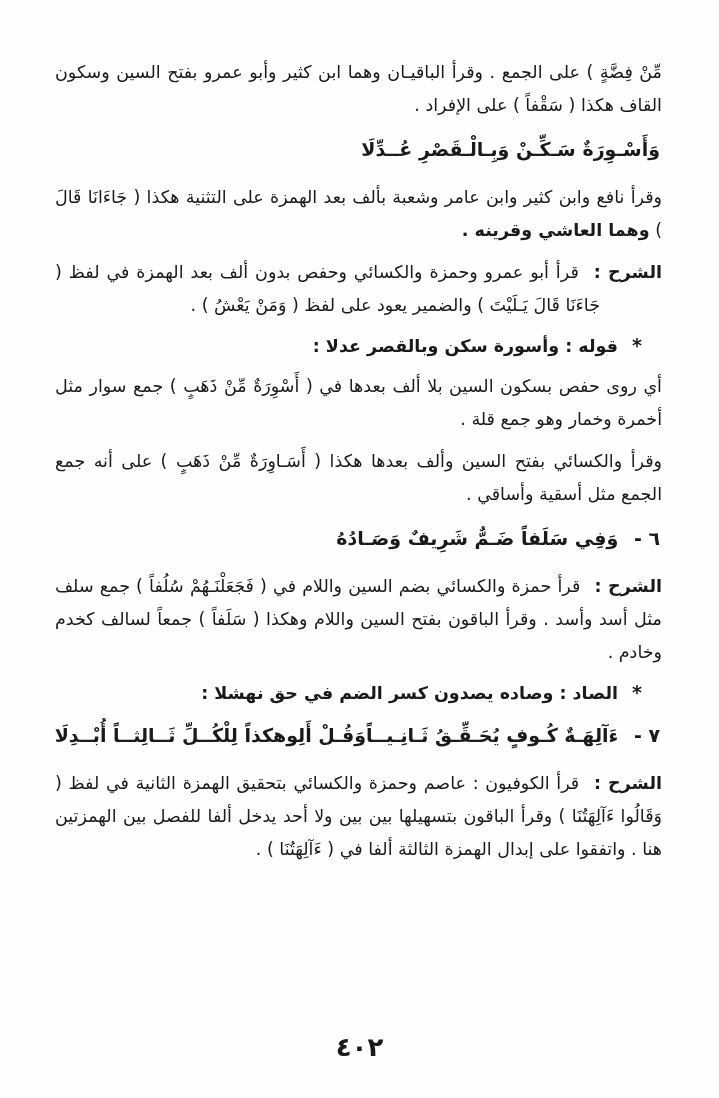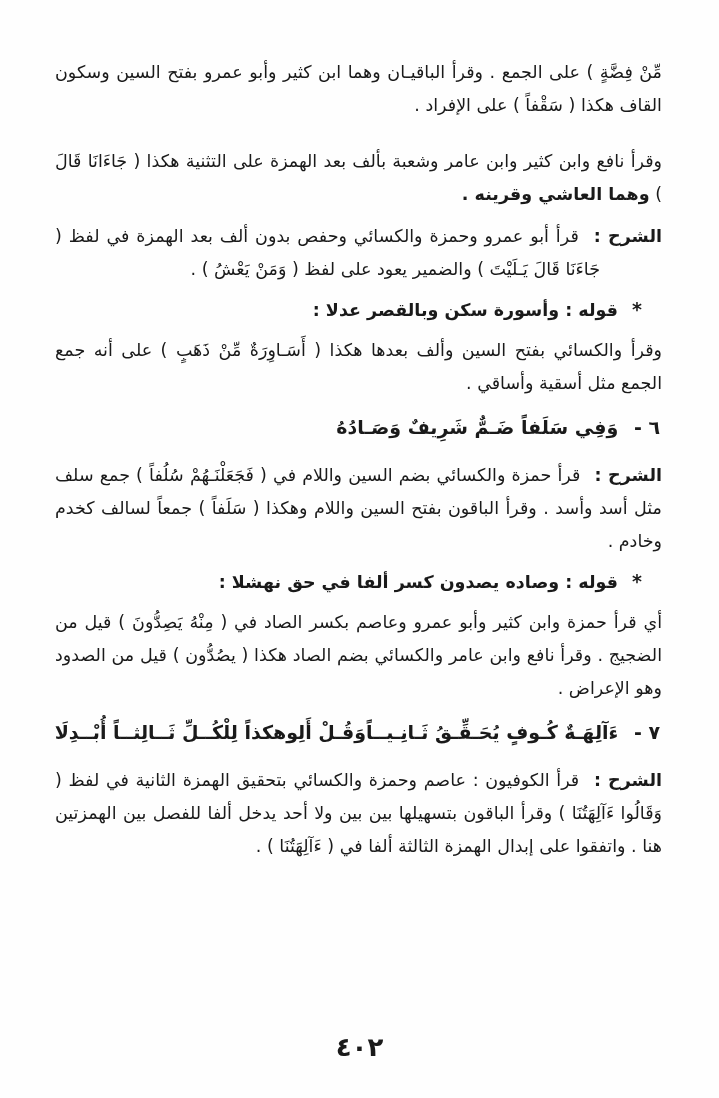--- a/index.html
+++ b/index.html
@@ -59,62 +59,63 @@
 </head>
 <body>
 
 <div class="page">
 
   <p class="para">
     <span>مِّنْ فِضَّةٍ ) على الجمع . وقرأ الباقيـان وهما ابن كثير وأبو عمرو بفتح السين وسكون القاف هكذا ( سَقْفاً ) على الإفراد .</span>
   </p>
 
   <div class="verse">
+    <span class="hemistich">وَأَسْـوِرَةٌ سَـكِّـنْ وَبِـالْـقَصْرِ عُــدِّلَا</span>
   </div>
 
   <p class="para">
     <span>وقرأ نافع وابن كثير وابن عامر وشعبة بألف بعد الهمزة على التثنية هكذا ( جَاءَانَا قَالَ )</span>
     <span class="bold">وهما العاشي وقرينه .</span>
   </p>
 
   <p class="para sharh hang">
     <span class="label">الشرح :</span>
     <span>قرأ أبو عمرو وحمزة والكسائي وحفص بدون ألف بعد الهمزة في لفظ ( جَاءَنَا قَالَ يَـلَيْتَ ) والضمير يعود على لفظ ( وَمَنْ يَعْشُ ) .</span>
   </p>
 
   <p class="qawl">
     <span class="star">*</span>
     <span>قوله : وأسورة سكن وبالقصر عدلا :</span>
   </p>
 
+  <p class="para">
+    <span>أي روى حفص بسكون السين بلا ألف بعدها في ( أَسْوِرَةٌ مِّنْ ذَهَبٍ ) جمع سوار مثل أخمرة وخمار وهو جمع قلة .</span>
+  </p>
 
   <p class="para">
     <span>وقرأ والكسائي بفتح السين وألف بعدها هكذا ( أَسَـاوِرَةٌ مِّنْ ذَهَبٍ ) على أنه جمع الجمع مثل أسقية وأساقي .</span>
   </p>
 
   <div class="verse">
     <span class="hemistich">
       <span class="verse-number">٦ -</span>
       <span>وَفِي سَلَفاً ضَـمٌّ شَرِيفٌ وَصَـادُهُ</span>
     </span>
   </div>
 
   <p class="para sharh">
     <span class="label">الشرح :</span>
     <span>قرأ حمزة والكسائي بضم السين واللام في ( فَجَعَلْنَـهُمْ سُلُفاً ) جمع سلف مثل أسد وأسد . وقرأ الباقون بفتح السين واللام وهكذا ( سَلَفاً ) جمعاً لسالف كخدم وخادم .</span>
   </p>
 
   <p class="qawl">
     <span class="star">*</span>
-    <span>قوله : وصاده يصدون كسر ألفا في حق نهشلا :</span>
+    <span>الصاد : وصاده يصدون كسر الضم في حق نهشلا :</span>
   </p>
 
-  <p class="para">
-    <span>أي قرأ حمزة وابن كثير وأبو عمرو وعاصم بكسر الصاد في ( مِنْهُ يَصِدُّونَ ) قيل من الضجيج . وقرأ نافع وابن عامر والكسائي بضم الصاد هكذا ( يصُدُّون ) قيل من الصدود وهو الإعراض .</span>
-  </p>
 
   <div class="verse">
     <span class="hemistich">
       <span class="verse-number">٧ -</span>
       <span>ءَآلِهَـةٌ كُـوفٍ يُحَـقِّـقُ ثَـانِـيــاً</span>
     </span>
     <span class="hemistich">وَقُـلْ أَلِوهكذاً لِلْكُــلِّ ثَــالِثــاً أُبْــدِلَا</span>
   </div>
 
   <p class="para sharh">

